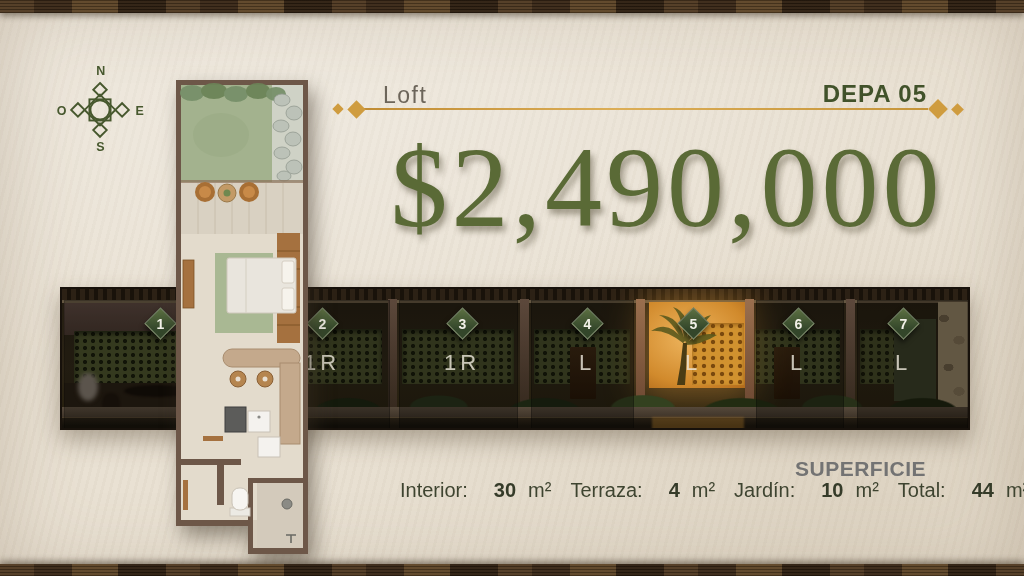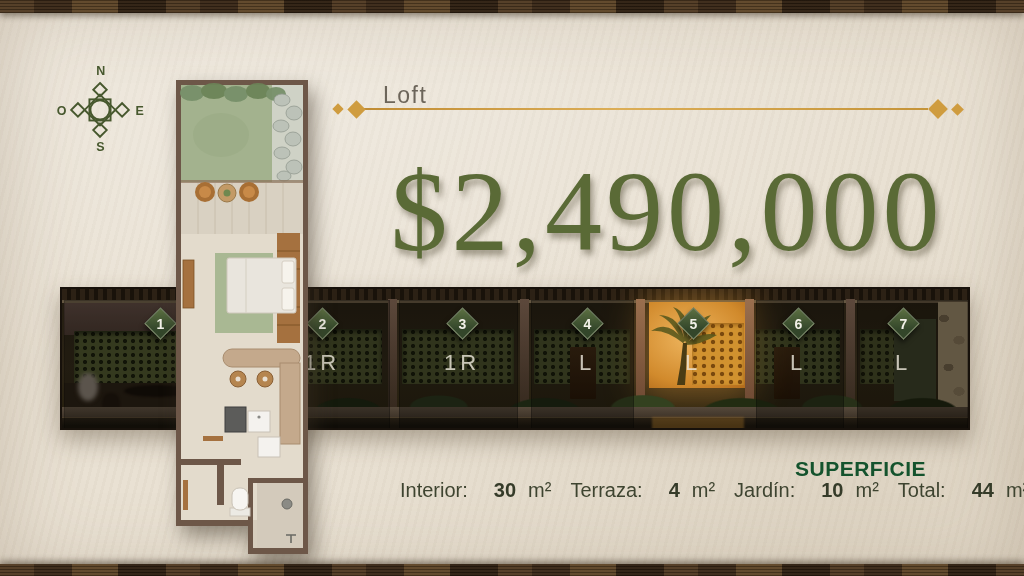--- a/index.html
+++ b/index.html
@@ -25,21 +25,21 @@
   .loft-label{position:absolute;left:383px;top:82px;font-size:23px;color:#6c655a;
     letter-spacing:1.5px;z-index:6;}
   .gold-line{position:absolute;left:364px;top:108px;width:564px;height:2px;z-index:6;
     background:linear-gradient(90deg,#c08c34,#dcae57 45%,#c59439);}
   .dia{position:absolute;z-index:6;transform:rotate(45deg);background:#cf9c3f;}
   .depa-label{position:absolute;left:640px;top:80px;width:287px;text-align:right;
     font-size:24px;font-weight:bold;color:#41522a;letter-spacing:1px;z-index:6;}
   
   .price{position:absolute;left:382px;top:131px;width:570px;text-align:center;z-index:6;
     font-family:"Liberation Serif",serif;font-size:114px;line-height:1;color:#5a6a36;
-    letter-spacing:4px;text-shadow:3px 5px 6px rgba(58,50,28,.45);margin-top:24px;}
+    letter-spacing:4px;text-shadow:3px 5px 6px rgba(58,50,28,.45);}
   
   .compass{position:absolute;left:52px;top:60px;z-index:6;}
   .compass text{font-family:"Liberation Sans",sans-serif;font-size:13px;font-weight:bold;fill:#47582e;}
   .compass .ln{stroke:#47582e;stroke-width:2;fill:none;}
   
   .strip{position:absolute;left:60px;top:287px;width:910px;height:143px;z-index:2;
     border:2px solid #17110b;box-sizing:border-box;overflow:hidden;background:#241c13;
     box-shadow:0 10px 22px rgba(80,66,44,.4);}
   .strip .abs{position:absolute;}
   .roof{left:0;top:0;width:906px;height:11px;
@@ -88,21 +88,21 @@
     border:1px solid rgba(240,240,225,.3);box-shadow:2px 3px 5px rgba(0,0,0,.5);
     display:flex;align-items:center;justify-content:center;}
   .badge .num{transform:rotate(-45deg);color:#f2f1e8;font-weight:bold;font-size:14px;}
   .unit-type{position:absolute;width:100px;text-align:center;z-index:8;
     font-size:22px;letter-spacing:4px;color:rgba(236,231,219,.82);}
   
   .plan{position:absolute;left:176px;top:80px;z-index:4;
     filter:drop-shadow(6px 10px 10px rgba(58,47,33,.5));}
   
   .sup-title{position:absolute;left:640px;top:457px;width:286px;text-align:right;z-index:6;
-    font-size:21px;font-weight:bold;color:#14532d;letter-spacing:.5px;}
+    font-size:21px;font-weight:bold;color:#737373;letter-spacing:.5px;}
   .sup-row{position:absolute;left:400px;top:479px;width:526px;z-index:6;display:flex;
     gap:19px;font-size:20px;color:#3e4430;white-space:nowrap;}
   .sup-row b{font-weight:bold;color:#353b29;margin-left:20px;}
   .sup-row .u{margin-left:6px;}
   .m-item{display:flex;gap:6px;align-items:baseline;}
 </style>
 </head>
 <body>
 
 <div class="stage">
@@ -292,20 +292,21 @@
     <text x="5" y="57">O</text>
     <text x="87" y="57">E</text>
   </svg>
 
   <div class="loft-label">Loft</div>
   <div class="gold-line"></div>
   <span class="dia" style="left:334px;top:105px;width:8px;height:8px;"></span>
   <span class="dia" style="left:350px;top:103px;width:13px;height:13px;"></span>
   <span class="dia" style="left:931px;top:102px;width:14px;height:14px;"></span>
   <span class="dia" style="left:953px;top:105px;width:9px;height:9px;"></span>
+  <div class="depa-label">DEPA 05</div>
 
   <div class="price">$2,490,000</div>
 
   <div class="sup-title">SUPERFICIE</div>
   <div class="sup-row">
     <span class="m-item">
         <span>Interior:</span>
         <b>30</b>
         <span class="u">m²</span>
       </span>

